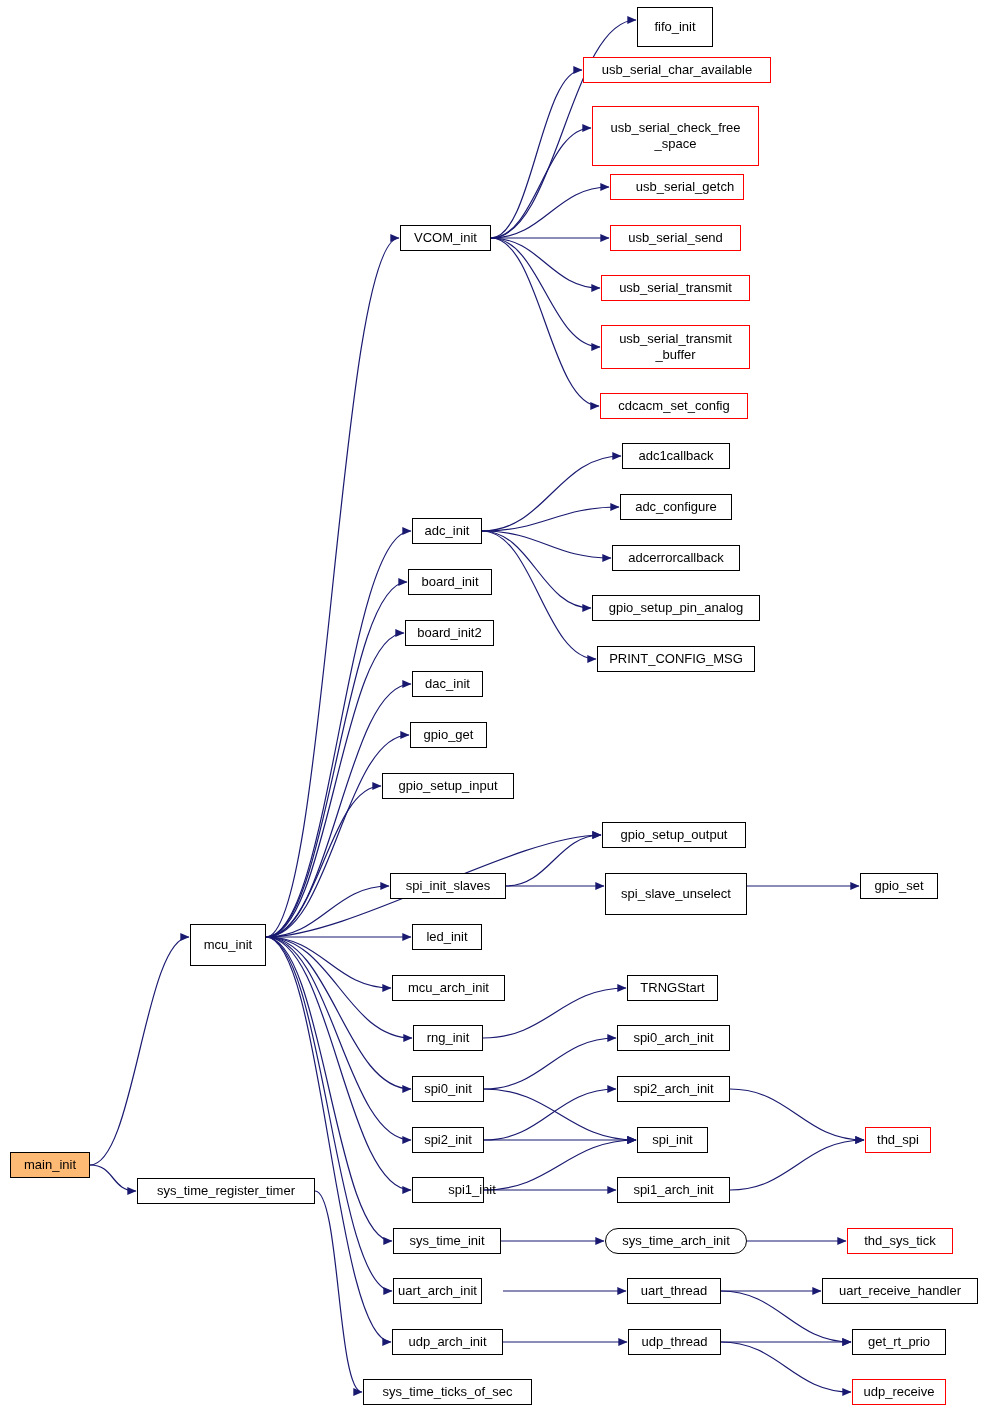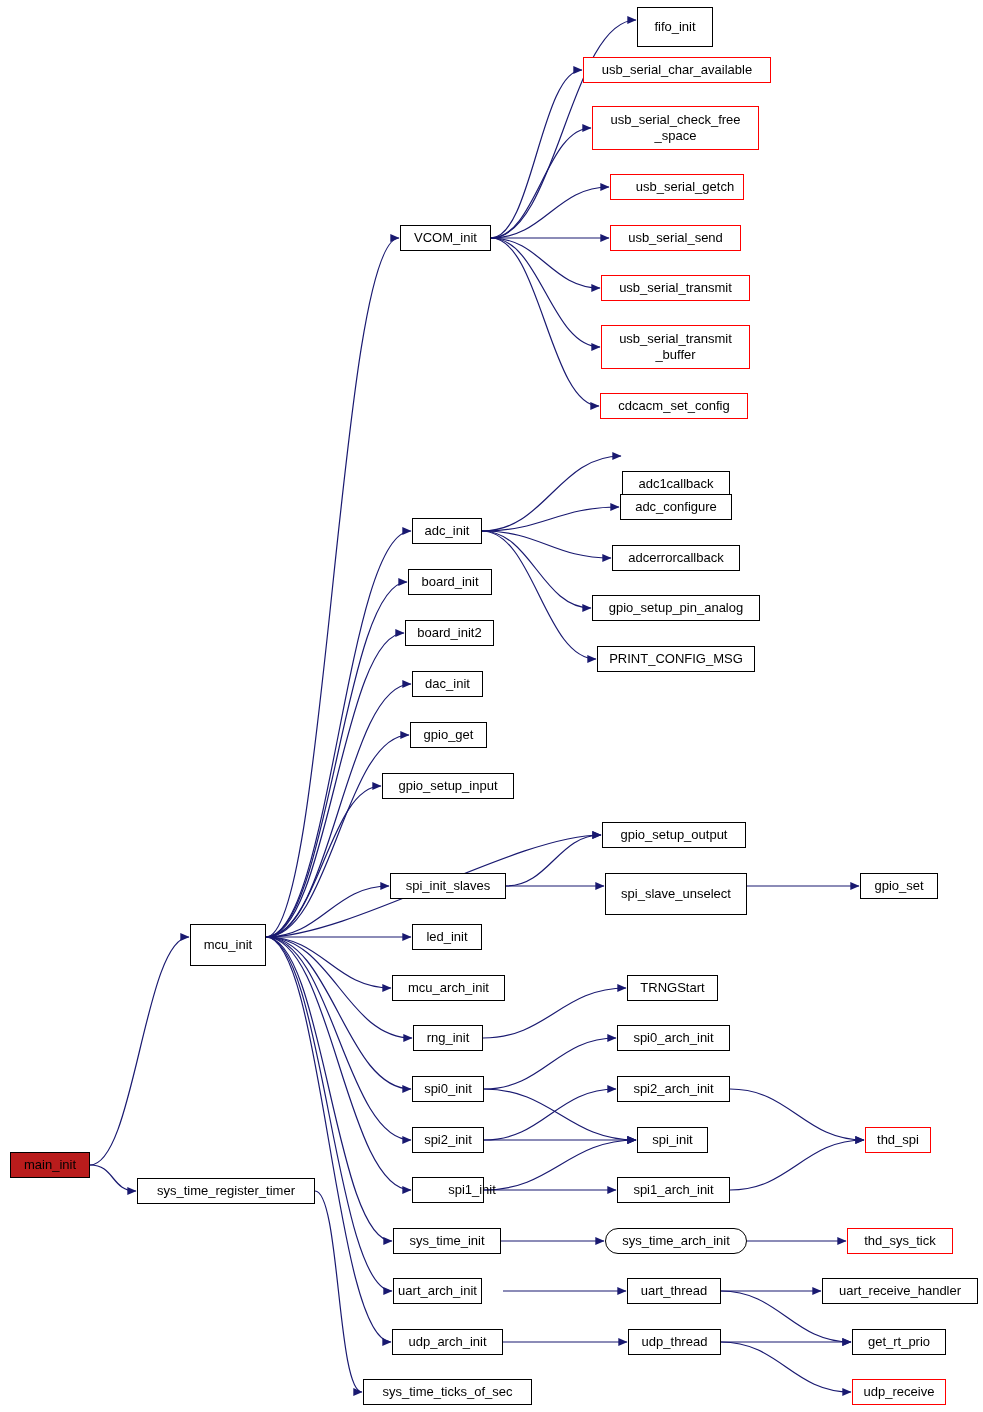--- a/index.html
+++ b/index.html
@@ -23,21 +23,21 @@
     border: 1px solid #000000;
     color: #000000;
     font-size: 13px;
     line-height: 1.25;
     text-align: center;
     white-space: pre-line;
     cursor: pointer;
     z-index: 2;
   }
   .node.red { border-color: #ff0000; }
-  .node.current { background: #b91c1c; cursor: default; }
+  .node.current { background: #fdba74; cursor: default; }
 </style>
 </head>
 <body>
 
 <div class="stage" style="background: rgb(255, 255, 255);">
   <svg class="edges-layer" width="983" height="1412" viewBox="0 0 983 1412" xmlns="http://www.w3.org/2000/svg">
     <defs>
       <marker id="arrow" viewBox="0 0 10 10" refX="8.5" refY="5" markerWidth="8.5" markerHeight="8.5" orient="auto">
         <path d="M 0 1 L 9 5 L 0 9 z" fill="#191970"></path>
       </marker>
@@ -96,30 +96,30 @@
       <path d="M 721 1342 C 779.5 1342, 792.5 1342, 851 1342" class="edge" stroke="#191970" marker-end="url(#arrow)"></path>
       <path d="M 721 1342 C 779.5 1342, 792.5 1392, 851 1392" class="edge" stroke="#191970" marker-end="url(#arrow)"></path>
       <path d="M 315 1191 C 340 1191, 337 1392, 362 1392" class="edge" stroke="#191970" marker-end="url(#arrow)"></path>
     </svg>
 <div class="node current" style="left: 10px; top: 1152px; width: 80px; height: 26px;">main_init</div>
     <div class="node" style="left: 190px; top: 924px; width: 76px; height: 42px;">mcu_init</div>
     <div class="node" style="left: 137px; top: 1178px; width: 178px; height: 26px;">sys_time_register_timer</div>
     <div class="node" style="left: 400px; top: 225px; width: 91px; height: 26px;">VCOM_init</div>
     <div class="node" style="left: 637px; top: 7px; width: 76px; height: 40px;">fifo_init</div>
     <div class="node red" style="left: 583px; top: 57px; width: 188px; height: 26px;">usb_serial_char_available</div>
-    <div class="node red" style="left: 592px; top: 106px; width: 167px; height: 44px;">usb_serial_check_free
+    <div class="node red" style="left: 592px; top: 106px; width: 167px; height: 60px;">usb_serial_check_free
 _space</div>
     <div class="node red" style="left: 610px; top: 174px; width: 134px; height: 26px; padding-left: 16px;">usb_serial_getch</div>
     <div class="node red" style="left: 610px; top: 225px; width: 131px; height: 26px;">usb_serial_send</div>
     <div class="node red" style="left: 601px; top: 275px; width: 149px; height: 26px;">usb_serial_transmit</div>
     <div class="node red" style="left: 601px; top: 325px; width: 149px; height: 44px;">usb_serial_transmit
 _buffer</div>
     <div class="node red" style="left: 600px; top: 393px; width: 148px; height: 26px;">cdcacm_set_config</div>
     <div class="node" style="left: 412px; top: 518px; width: 70px; height: 26px;">adc_init</div>
-    <div class="node" style="left: 622px; top: 443px; width: 108px; height: 26px; margin-top: 28px;">adc1callback</div>
+    <div class="node" style="left: 622px; top: 443px; width: 108px; height: 26px;">adc1callback</div>
     <div class="node" style="left: 620px; top: 494px; width: 112px; height: 26px;">adc_configure</div>
     <div class="node" style="left: 612px; top: 545px; width: 128px; height: 26px;">adcerrorcallback</div>
     <div class="node" style="left: 592px; top: 595px; width: 168px; height: 26px;">gpio_setup_pin_analog</div>
     <div class="node" style="left: 597px; top: 646px; width: 158px; height: 26px;">PRINT_CONFIG_MSG</div>
     <div class="node" style="left: 408px; top: 569px; width: 84px; height: 26px;">board_init</div>
     <div class="node" style="left: 405px; top: 620px; width: 89px; height: 26px;">board_init2</div>
     <div class="node" style="left: 412px; top: 671px; width: 71px; height: 26px;">dac_init</div>
     <div class="node" style="left: 410px; top: 722px; width: 77px; height: 26px;">gpio_get</div>
     <div class="node" style="left: 382px; top: 773px; width: 132px; height: 26px;">gpio_setup_input</div>
     <div class="node" style="left: 602px; top: 822px; width: 144px; height: 26px;">gpio_setup_output</div>

